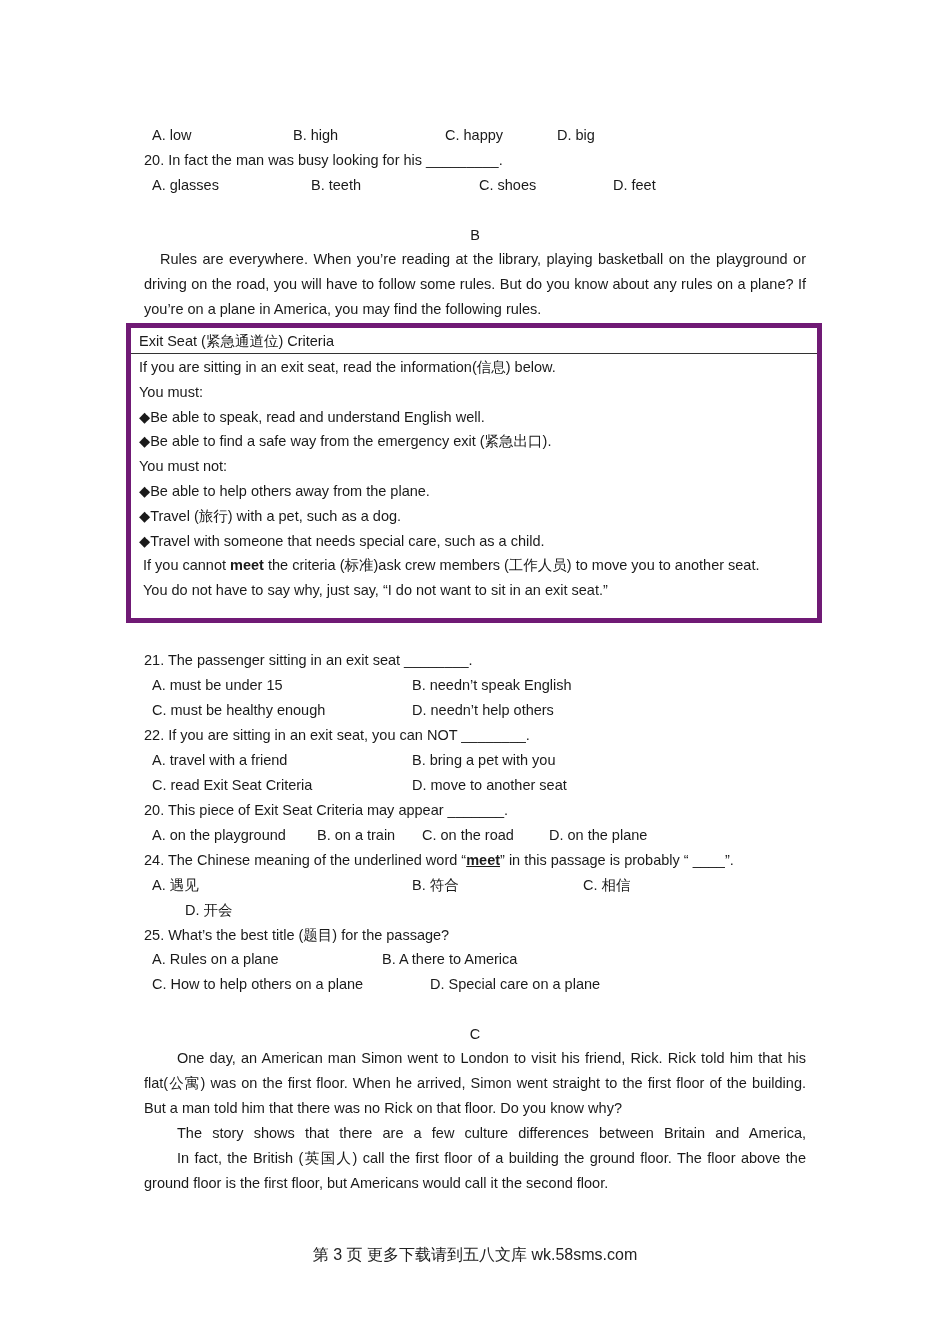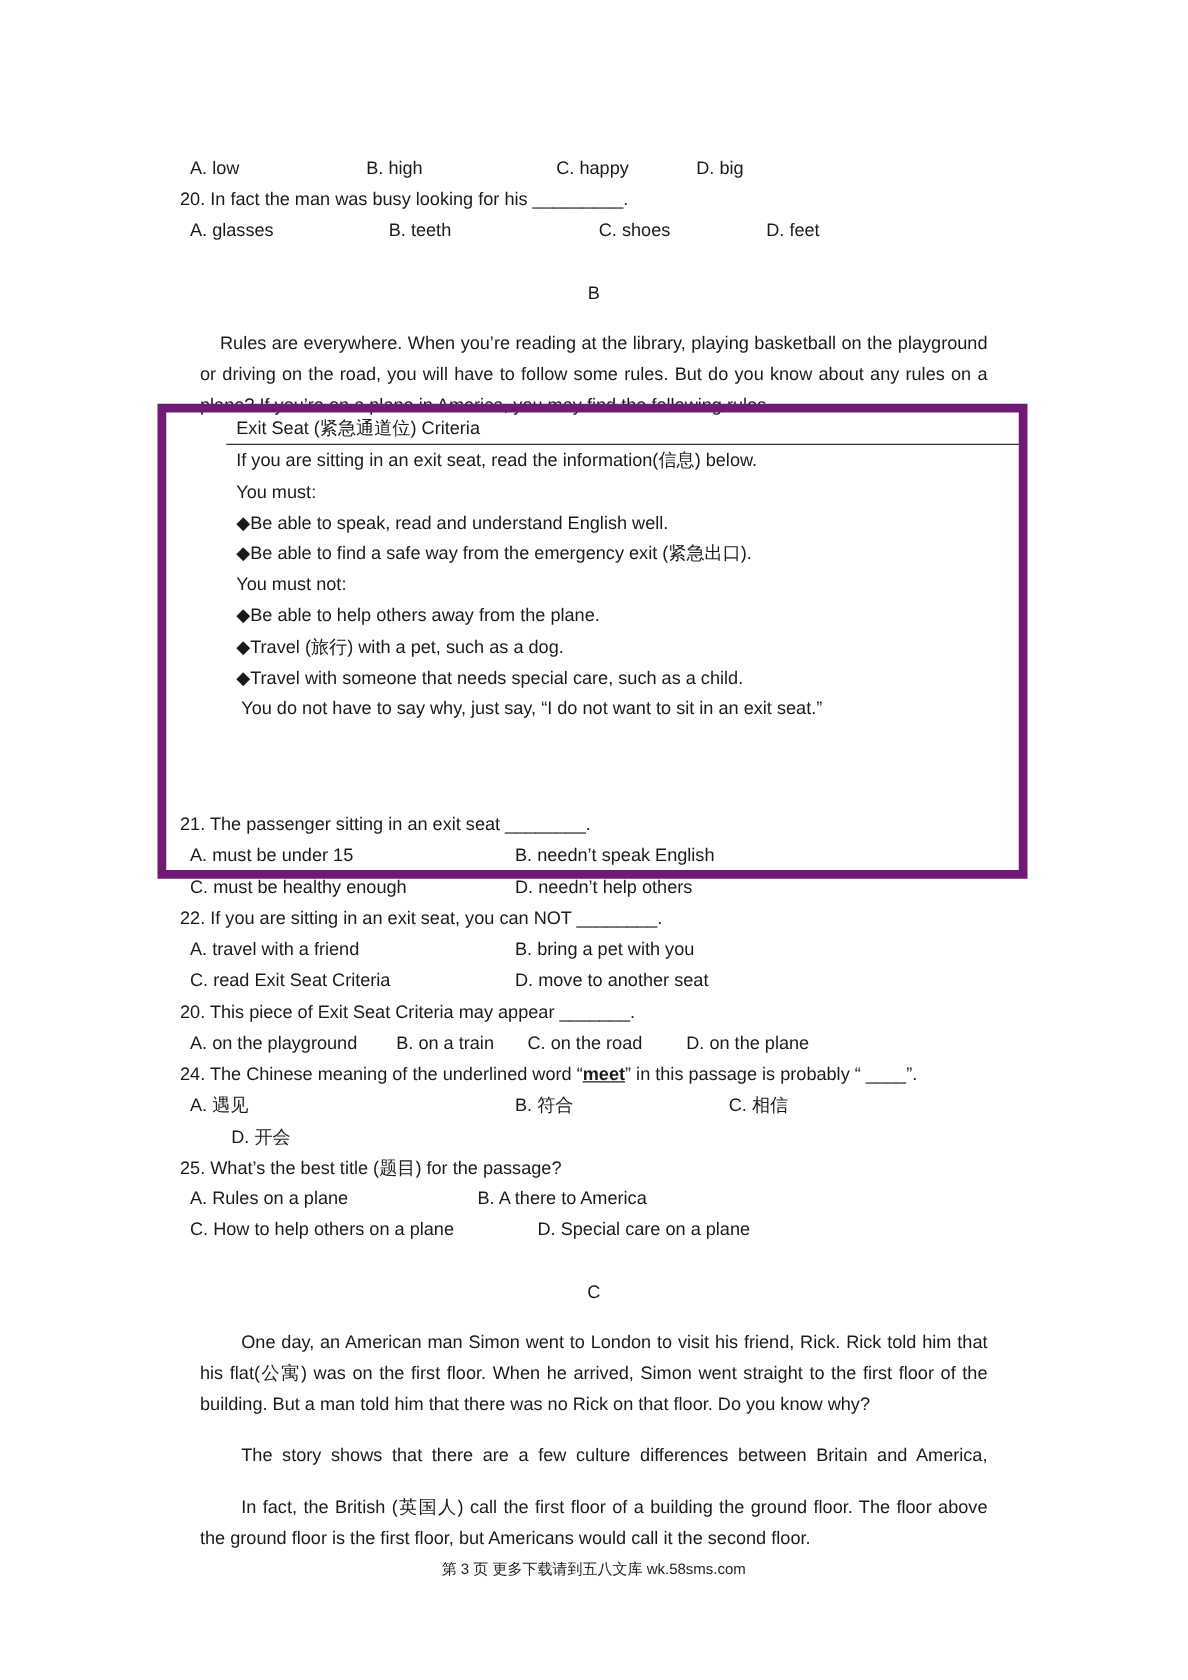--- a/index.html
+++ b/index.html
@@ -4,37 +4,37 @@
 <style>
   html, body { margin: 0; padding: 0; background: #ffffff; }
   body {
     width: 950px; height: 1344px; position: relative; overflow: hidden;
     font-family: "Liberation Sans", "DejaVu Sans", sans-serif;
     color: #1a1a1a; font-size: 14.5px;
   }
   .abs { position: absolute; white-space: nowrap; line-height: 20px; }
   .center { left: 0; width: 950px; text-align: center; }
   .para { position: absolute; left: 144px; width: 662px; line-height: 25px; text-align: justify; }
-  .para p { margin: 16px; }
+  .para p { margin: 0; }
   .indent1 { text-indent: 16px; }
   .indent2 { text-indent: 33px; }
   .criteria-box {
-    position: absolute; left: 126px; top: 323px; width: 696px; height: 380px;
-    border: 7px solid #701a75; box-sizing: border-box; padding-left: 48px;
+    position: absolute; left: 126px; top: 323px; width: 696px; height: 300px;
+    border: 5px solid #701a75; box-sizing: border-box;
   }
   .criteria-head {
     height: 26px; border-bottom: 1px solid #333; padding-left: 8px;
     line-height: 26px; box-sizing: border-box;
   }
   .criteria-body { padding-left: 8px; padding-top: 1px; }
   .criteria-body div { line-height: 24.8px; white-space: nowrap; }
   .criteria-body .shift { padding-left: 4px; }
   b { font-weight: bold; }
   .u { text-decoration: underline; font-weight: bold; }
-  .footer { font-size: 12px; color: #222; }
+  .footer { font-size: 16px; color: #222; }
 </style>
 </head>
 <body>
 
 <span class="abs" style="left:152px;top:125px">A. low</span>
 <span class="abs" style="left:293px;top:125px">B. high</span>
 <span class="abs" style="left:445px;top:125px">C. happy</span>
 <span class="abs" style="left:557px;top:125px">D. big</span>
 
 <span class="abs" style="left:144px;top:150px">20. In fact the man was busy looking for his _________.</span>
@@ -52,20 +52,21 @@
   <div class="criteria-head">Exit Seat  (紧急通道位) Criteria</div>
   <div class="criteria-body">
     <div>If you are sitting in an exit seat, read the information(信息) below.</div>
     <div>You must:</div>
     <div>◆Be able to speak, read and understand English well.</div>
     <div>◆Be able to find a safe way from the emergency exit (紧急出口).</div>
     <div>You must not:</div>
     <div>◆Be able to help others away from the plane.</div>
     <div>◆Travel (旅行) with a pet, such as a dog.</div>
     <div>◆Travel with someone that needs special care, such as a child.</div>
+    <div class="shift"><span>If you cannot </span><b>meet</b><span> the criteria (标准)ask crew members (工作人员) to move you to another seat.</span></div>
     <div class="shift">You do not have to say why, just say, “I do not want to sit in an exit seat.”</div>
   </div>
 </div>
 
 <span class="abs" style="left:144px;top:650px">21. The passenger sitting in an exit seat ________.</span>
 <span class="abs" style="left:152px;top:675px">A. must be under 15</span>
 <span class="abs" style="left:412px;top:675px">B. needn’t speak English</span>
 <span class="abs" style="left:152px;top:700px">C. must be healthy enough</span>
 <span class="abs" style="left:412px;top:700px">D. needn’t help others</span>
 

